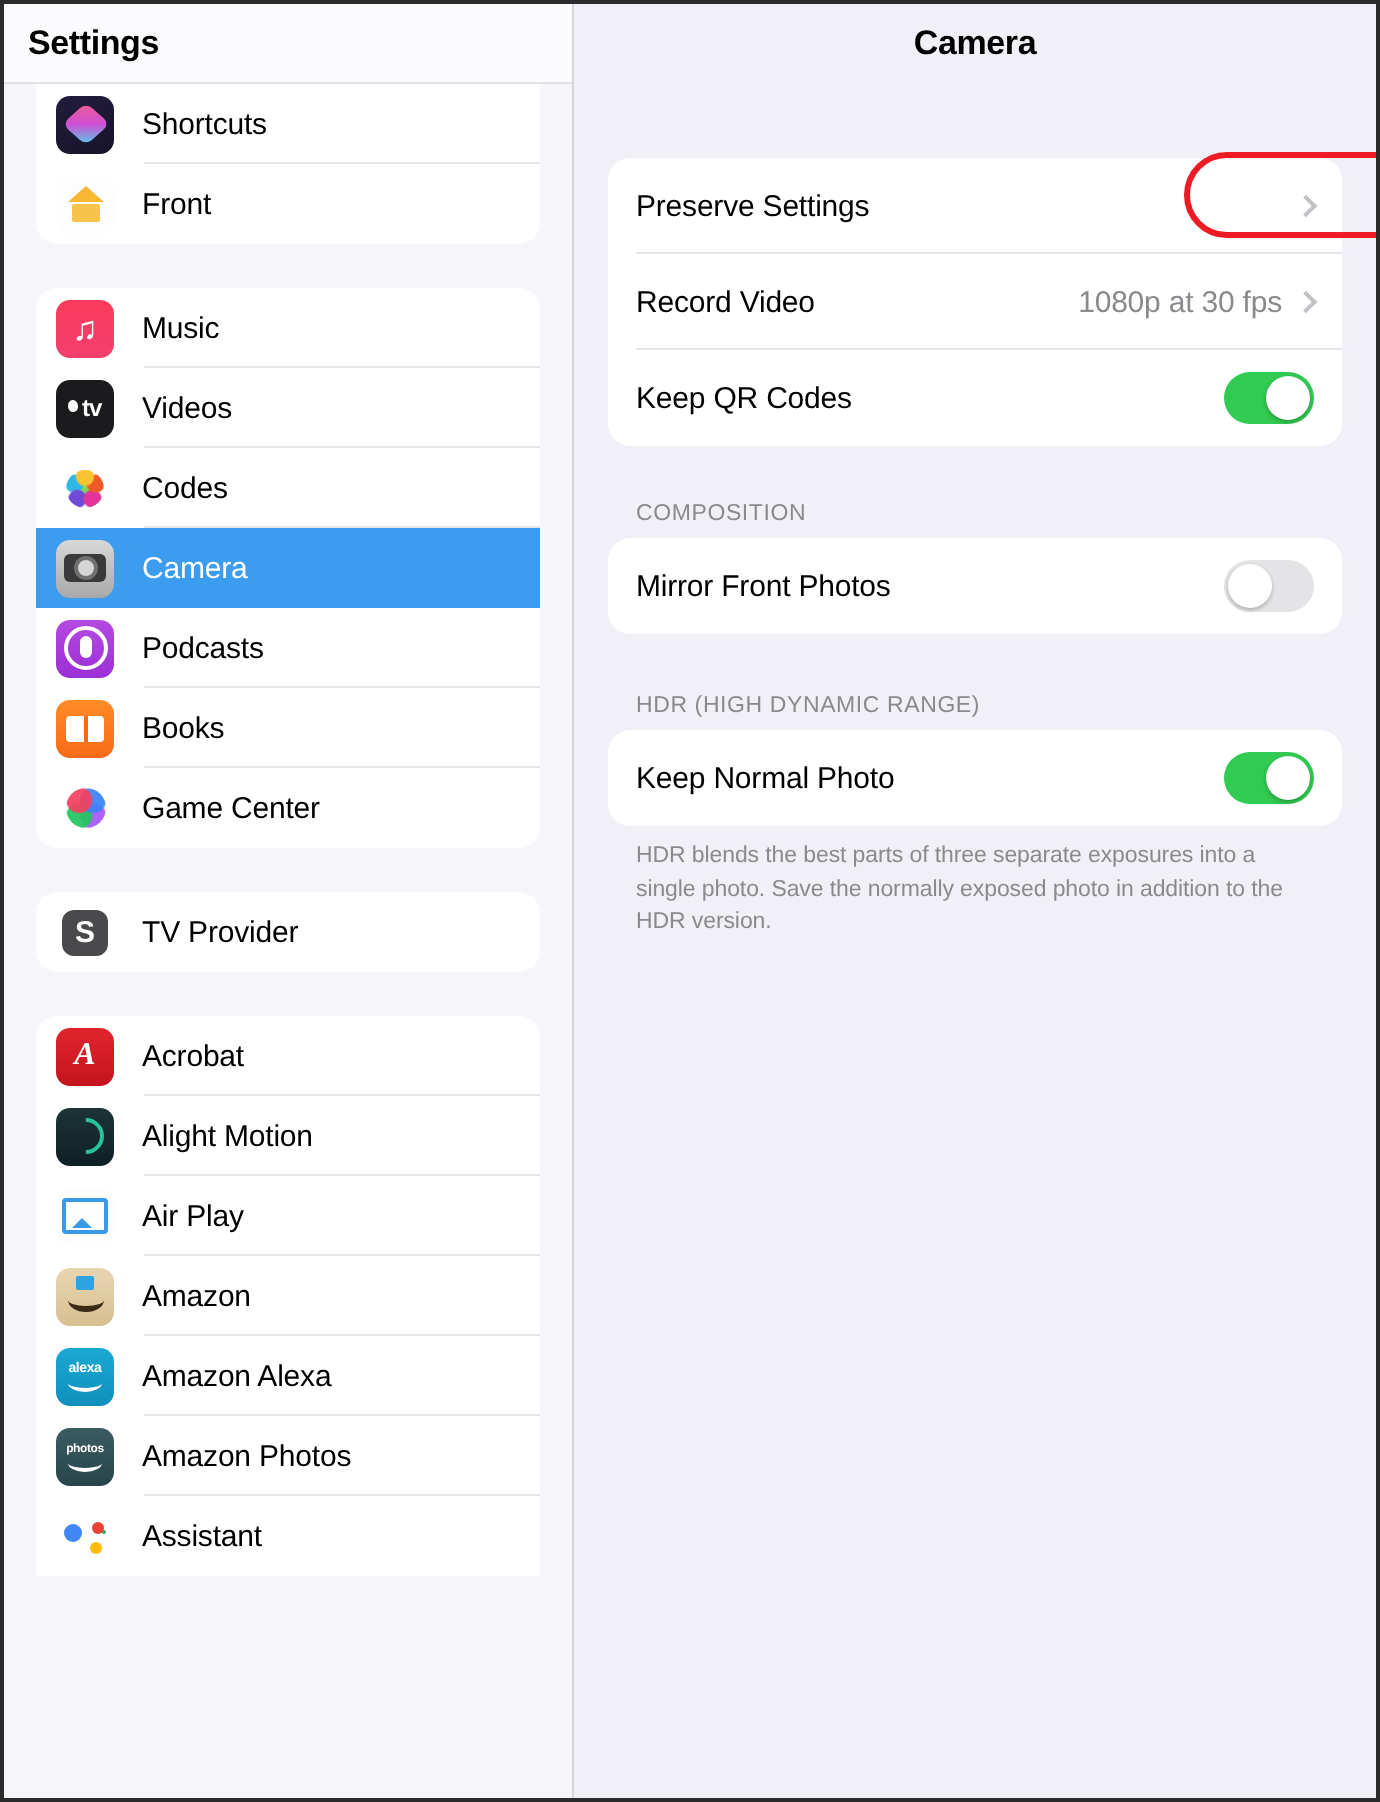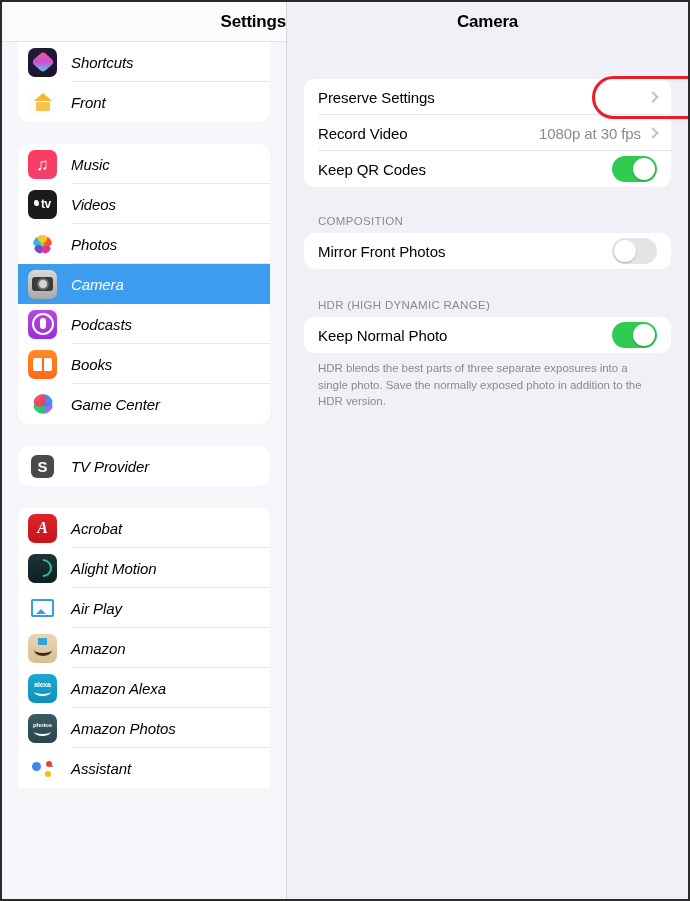--- a/index.html
+++ b/index.html
@@ -31,21 +31,21 @@
     overflow: hidden;
     flex: 0 0 285px;
     border-right: 1px solid #d6d5dc;
   }
 
   #sidebar-header {
     height: 40px;
     background: #fbfbfd;
     display: flex;
     align-items: center;
-    justify-content: flex-end;
+    justify-content: flex-start;
     border-bottom: 1px solid #e2e1e8;
     padding-left: 12px;
   }
   #sidebar-header .title {
     font-size: 17px;
     font-weight: bold;
     color: #000;
     letter-spacing: -0.2px;
   }
 
@@ -101,21 +101,20 @@
     align-items: center;
     justify-content: center;
     font-size: 9px;
     color: #fff;
     font-weight: bold;
   }
   .s-label {
     font-size: 15px;
     color: #000;
     letter-spacing: -0.1px;
-    font-style: italic;
   }
   .s-row.selected .s-label { color: #fff; }
 
   
   .ic-shortcuts { background: linear-gradient(160deg,#221b3c 0%,#18142b 100%); }
   .ic-shortcuts::before {
     content:""; position:absolute; width:16px; height:16px;
     background: linear-gradient(135deg,#f05c8c 0%,#cf4fd6 50%,#4fd2e8 100%);
     border-radius:4px; transform: rotate(42deg) skewX(-6deg);
   }
@@ -303,21 +302,21 @@
   }
 
   .d-group {
     background: #fff;
     border-radius: 11px;
     overflow: hidden;
   }
   .d-row {
     display: flex;
     align-items: center;
-    height: 36px;
+    height: 48px;
     padding: 0 14px;
     position: relative;
   }
   .d-row:not(:last-child)::after {
     content:"";
     position:absolute; left:14px; right:0; bottom:0; height:1px;
     background:#e6e5ea;
   }
   .d-label { font-size: 15px; color: #000; letter-spacing:-0.1px; flex:1; }
   .d-value { font-size: 15px; color: #8a8a8e; margin-right: 8px; letter-spacing:-0.1px; }
@@ -399,21 +398,21 @@
         <div class="s-row">
           <span class="s-icon ic-music"></span>
           <span class="s-label">Music</span>
         </div>
         <div class="s-row">
           <span class="s-icon ic-tv"></span>
           <span class="s-label">Videos</span>
         </div>
         <div class="s-row">
           <span class="s-icon ic-photos"></span>
-          <span class="s-label">Photos</span>
+          <span class="s-label">Codes</span>
         </div>
         <div class="s-row selected">
           <span class="s-icon ic-camera"></span>
           <span class="s-label">Camera</span>
         </div>
         <div class="s-row">
           <span class="s-icon ic-podcasts"></span>
           <span class="s-label">Podcasts</span>
         </div>
         <div class="s-row">

